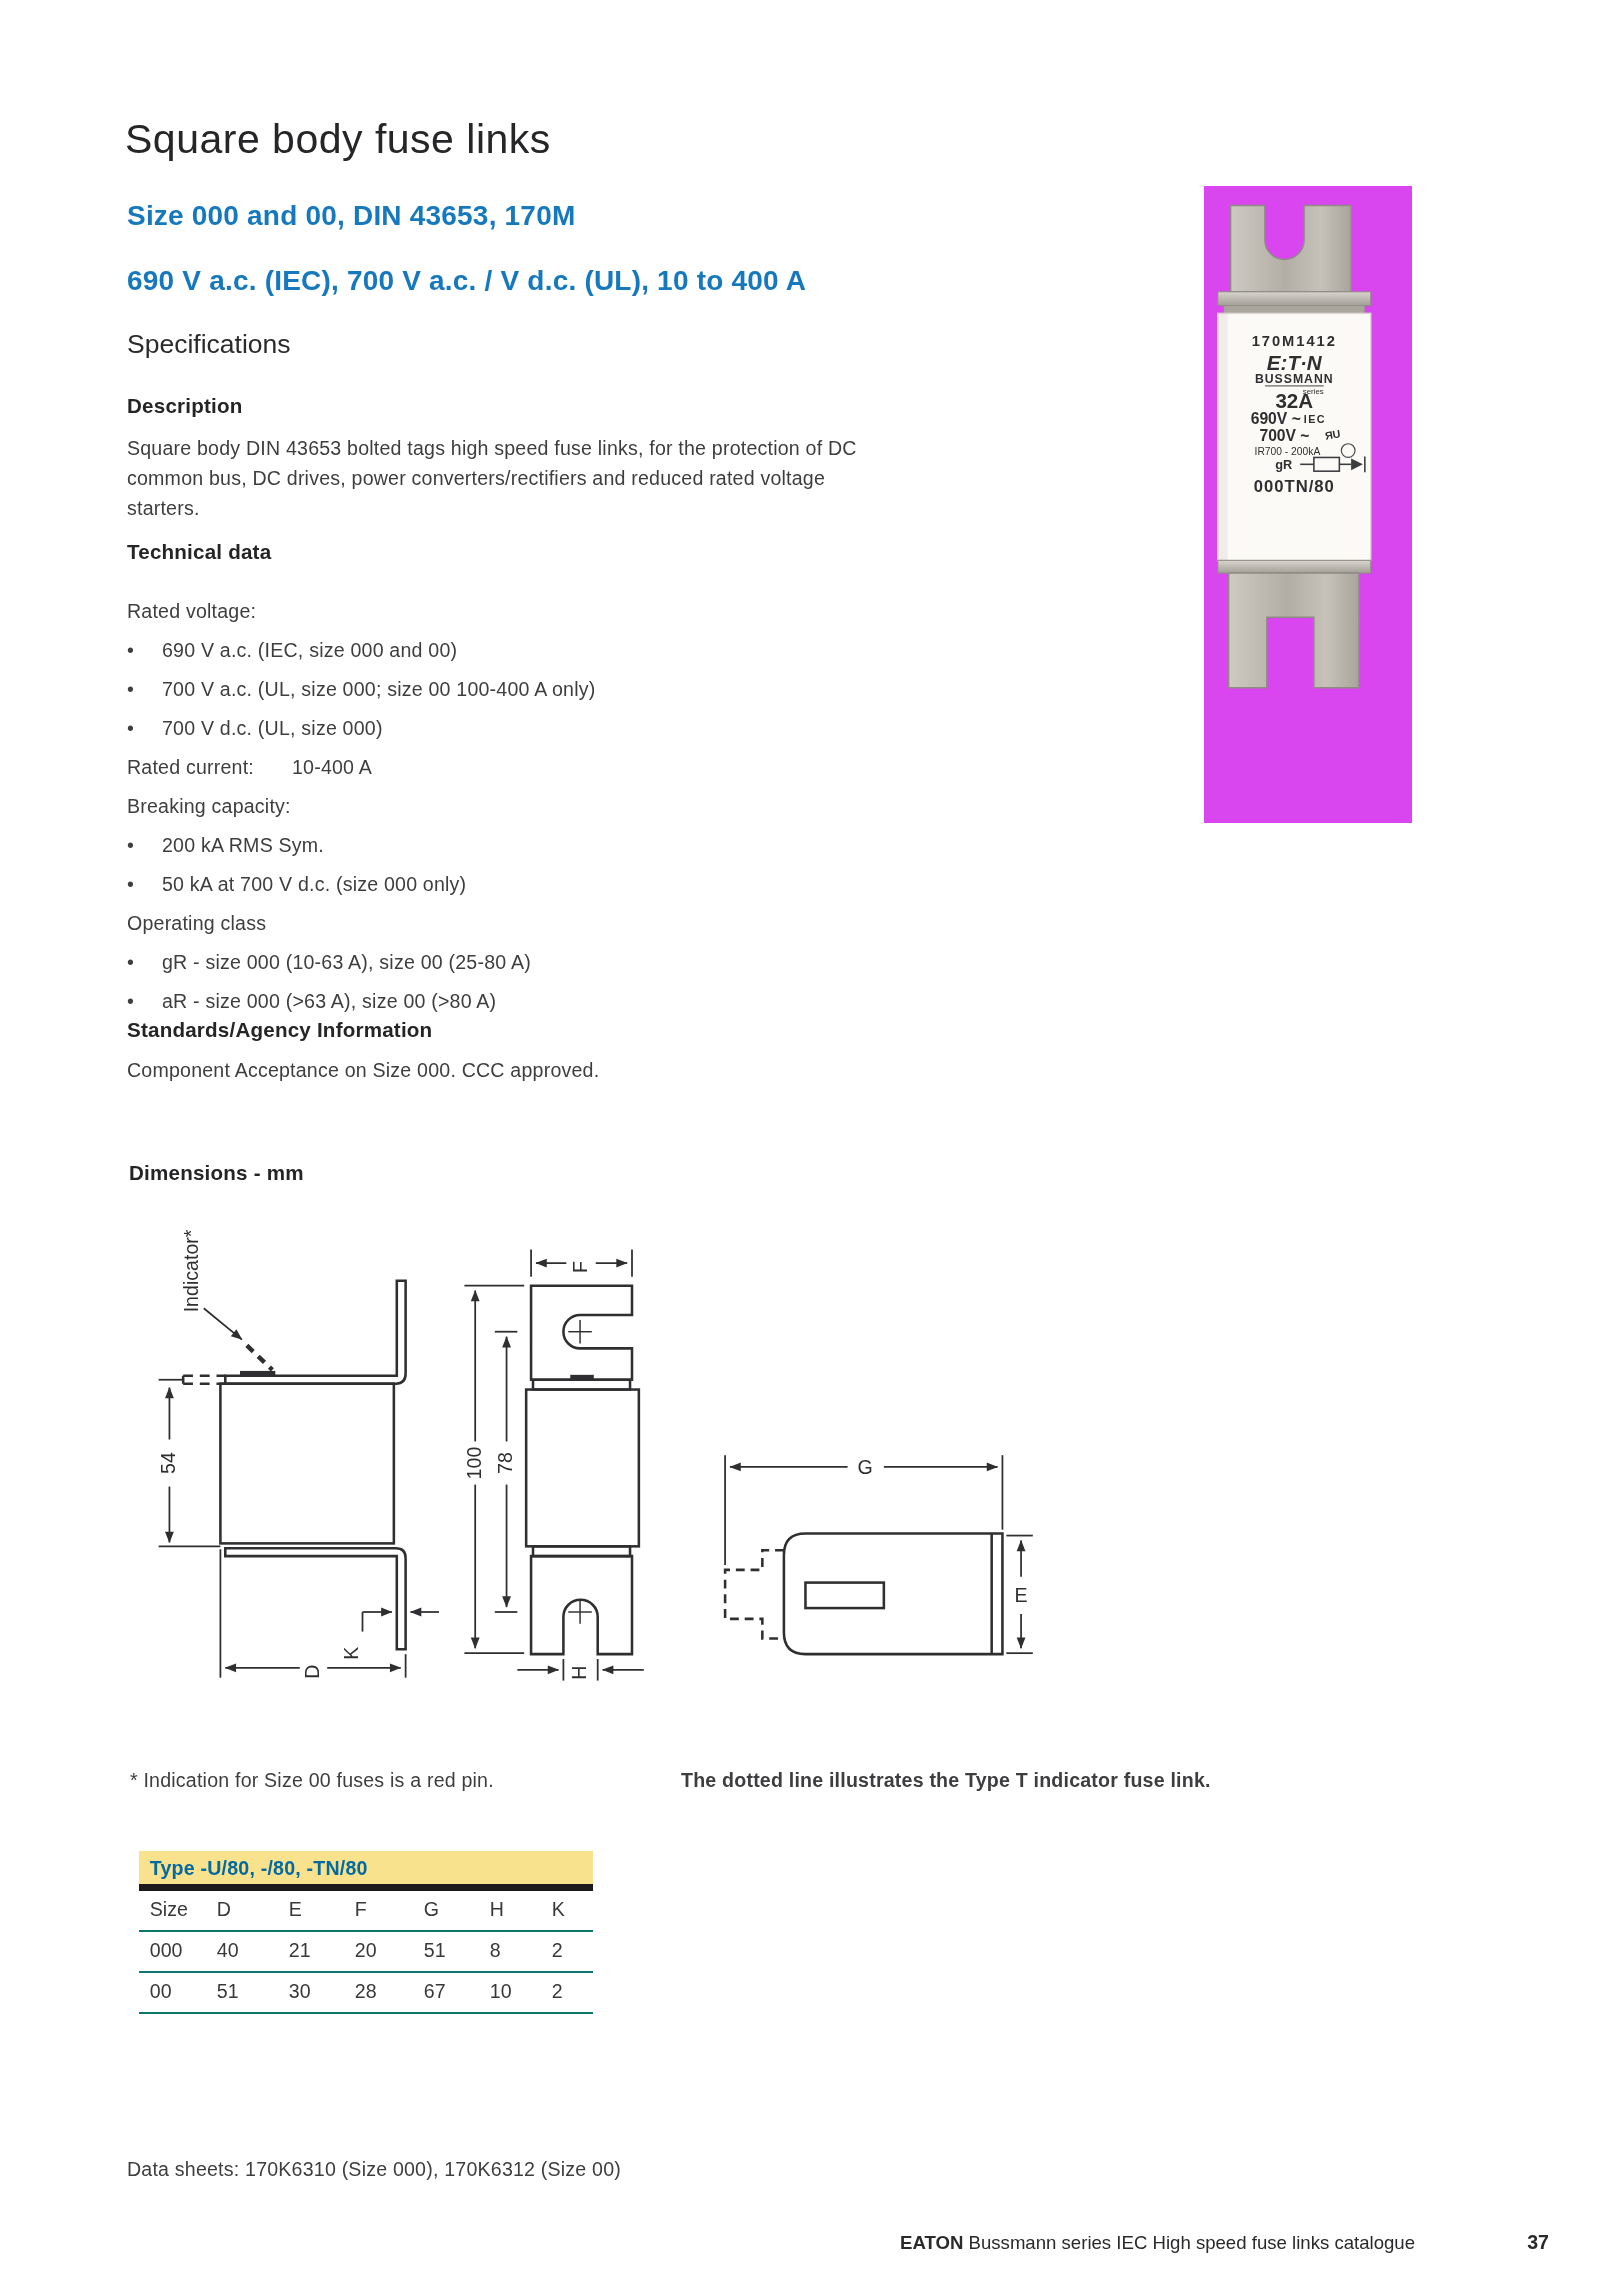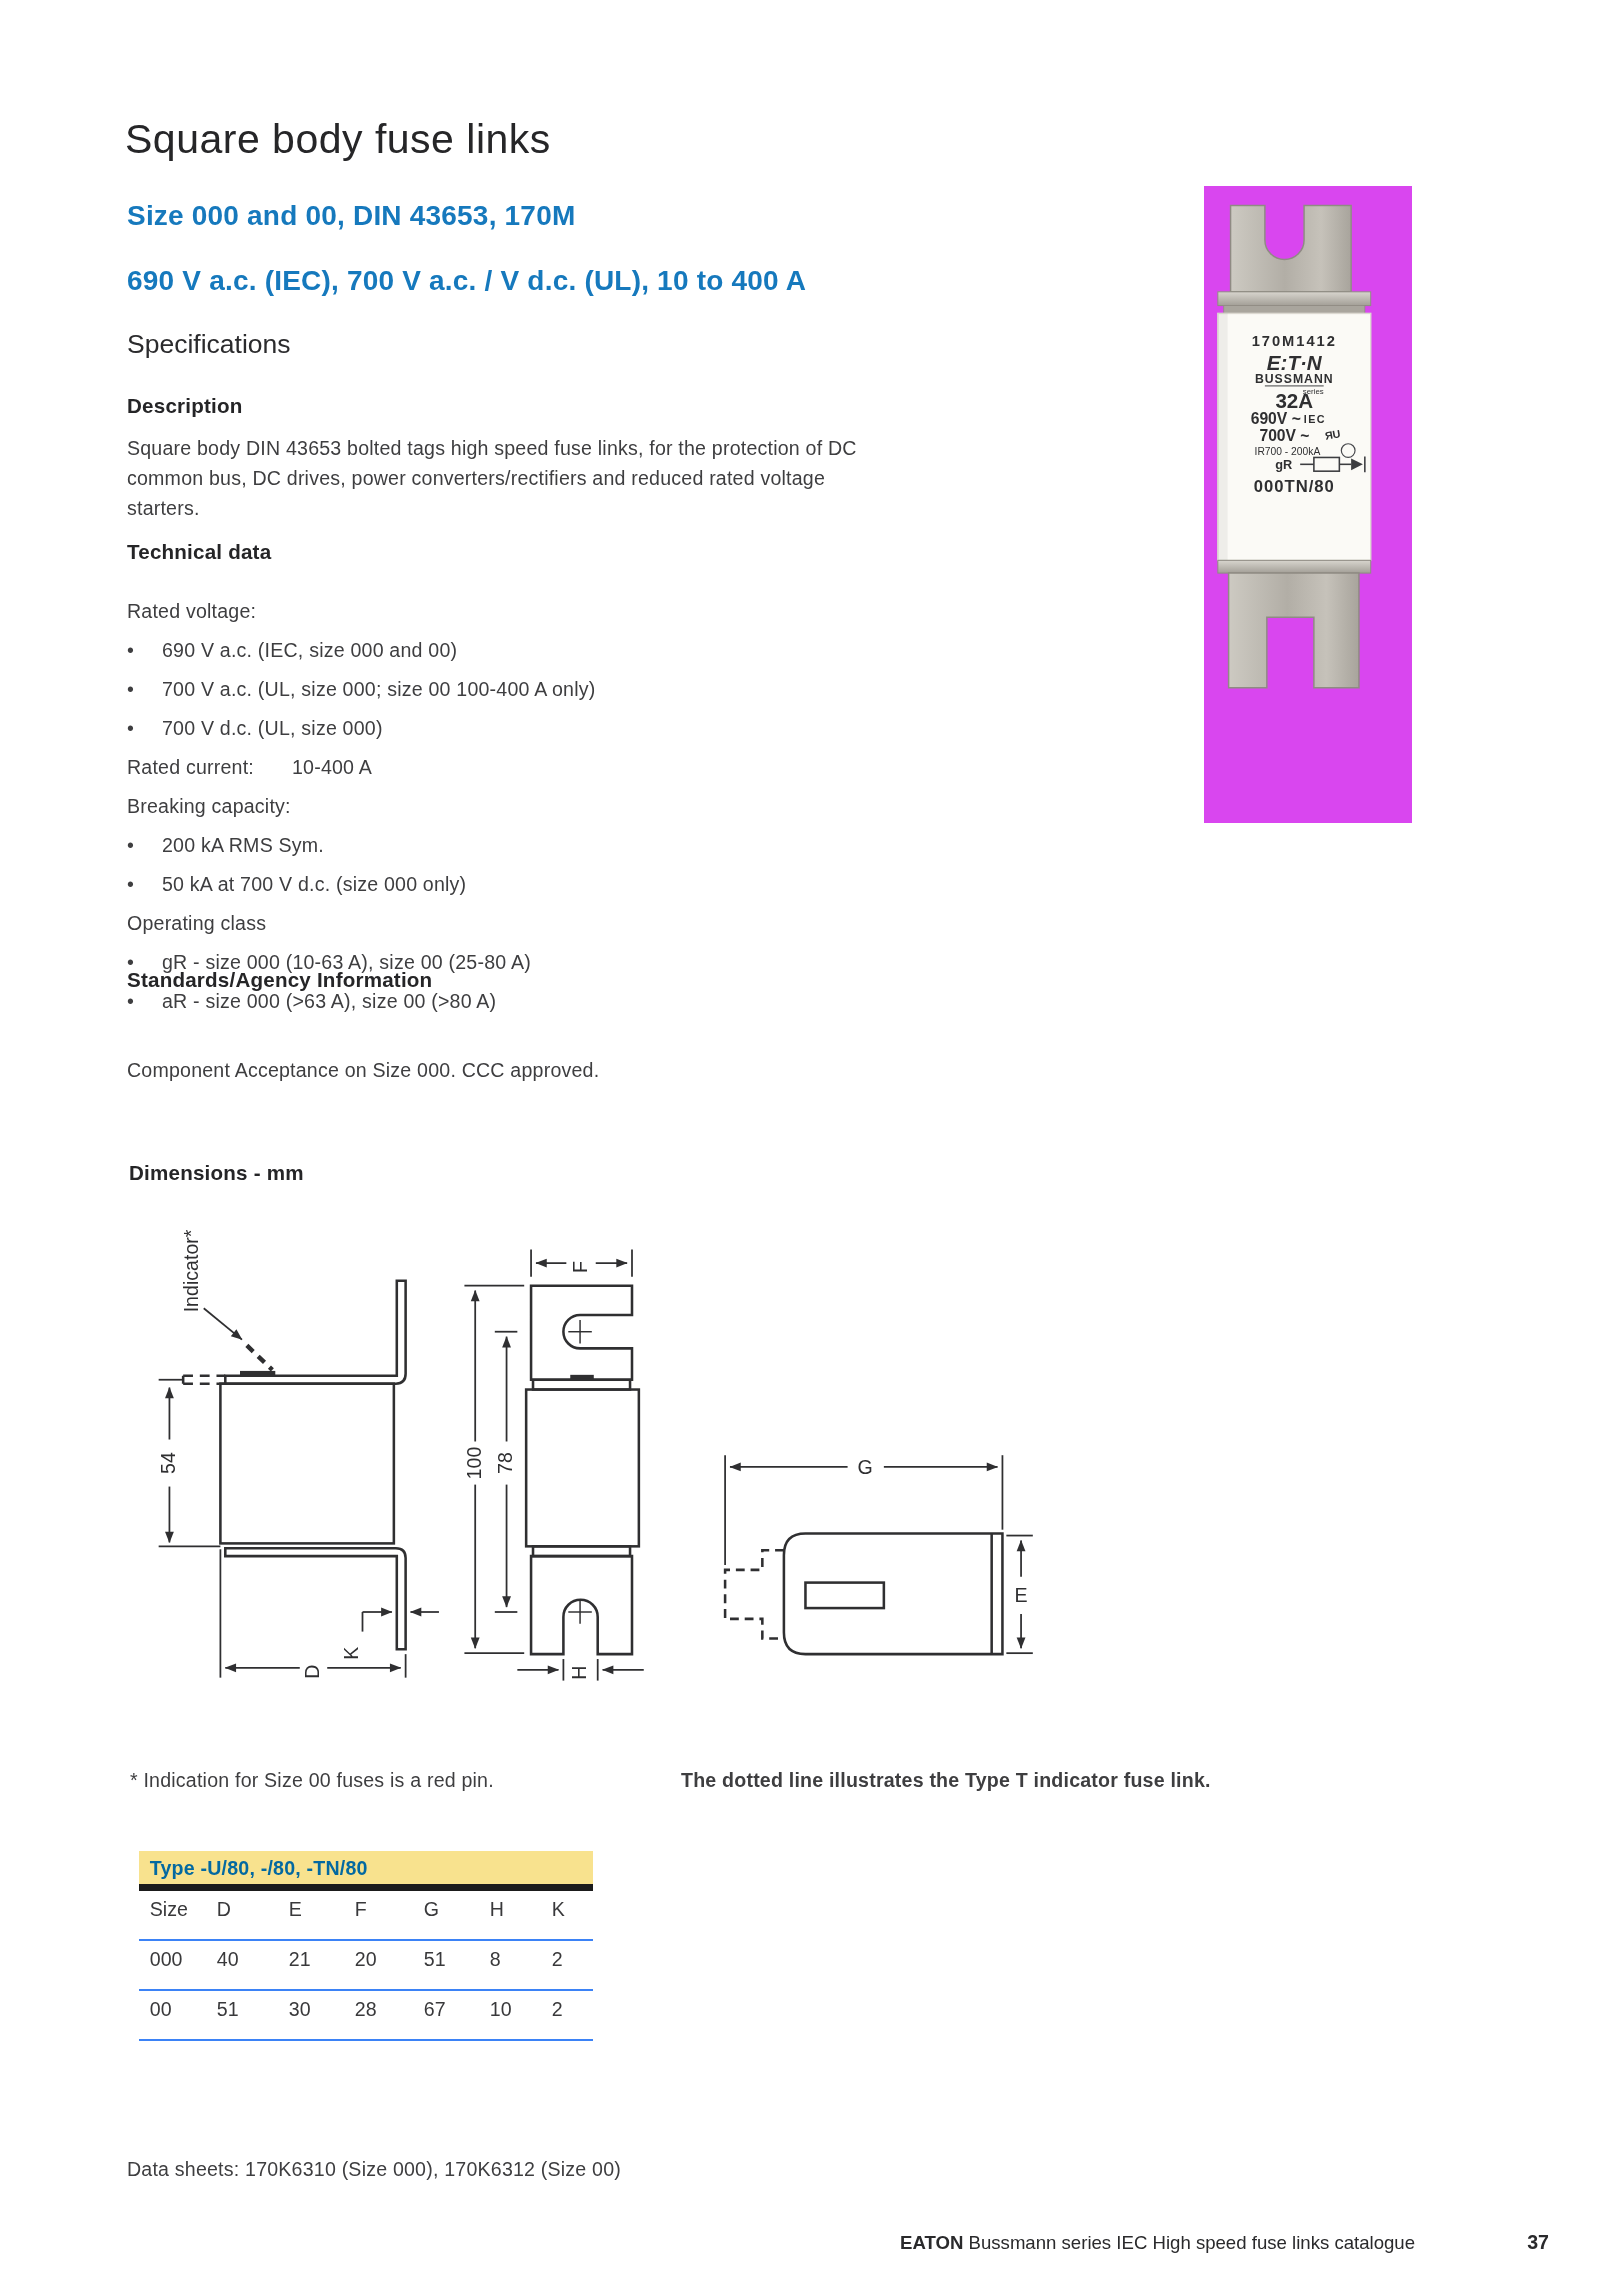--- a/index.html
+++ b/index.html
@@ -18,21 +18,21 @@
   .bullet-row { display:flex; }
   .bullet-glyph { width:35px; flex:0 0 35px; }
   .tech-row { height:39px; line-height:39px; white-space:nowrap; }
   .label-val { display:flex; }
   .label-val .lbl { width:165px; flex:0 0 165px; }
 
   
   .dim-table { width:454px; font-size:19.6px; }
   .tbl-head { background:#f8e28e; height:33px; line-height:34px; font-weight:700; color:#0369a1; padding-left:10.8px; letter-spacing:0.2px; }
   .tbl-bar { height:6.9px; background:#1b1b1b; }
-  .tbl-row { display:grid; grid-template-columns:67px 72px 66px 69px 66px 62px 1fr; padding-left:10.8px; height:50px; line-height:36px; border-bottom:2px solid #3b82f6; color:#39393b; }
+  .tbl-row { display:grid; grid-template-columns:67px 72px 66px 69px 66px 62px 1fr; padding-left:10.8px; height:41px; line-height:36px; border-bottom:2px solid #0f766e; color:#39393b; }
   .tbl-row.hdr { color:#39393b; }
 
   
   .photo-panel { background:#d946ef; }
 
   
   .footer { display:flex; justify-content:space-between; align-items:baseline; font-size:18.6px; color:#2a2a2c; }
   .footer .b { font-weight:700; }
   svg { font-family:"Liberation Sans", sans-serif; }
   svg text { fill:#2f2f31; }
@@ -86,21 +86,21 @@
     <div class="tech-row bullet-row">
       <span class="bullet-glyph">•</span>
       <span>gR - size 000 (10-63 A), size 00 (25-80 A)</span>
     </div>
     <div class="tech-row bullet-row">
       <span class="bullet-glyph">•</span>
       <span>aR - size 000 (&gt;63 A), size 00 (&gt;80 A)</span>
     </div>
   </div>
 
-  <div class="abs subhead" style="left:127px; top:968px;">Standards/Agency Information</div>
+  <div class="abs subhead" style="left:127px; top:1018px;">Standards/Agency Information</div>
   <div class="abs body-t" style="left:127px; top:1057px; line-height:27.4px;">
     <div class="nowrap">Component Acceptance on Size 000. CCC approved.</div>
   </div>
 
   <div class="abs photo-panel" style="left:1204px; top:186px; width:208px; height:637px;">
     <svg width="208" height="637" viewBox="0 0 212 650">
       <defs>
         <linearGradient id="met" x1="0" y1="0" x2="1" y2="0">
           <stop offset="0" stop-color="#cdcac2"></stop>
           <stop offset="0.45" stop-color="#b2aea6"></stop>

